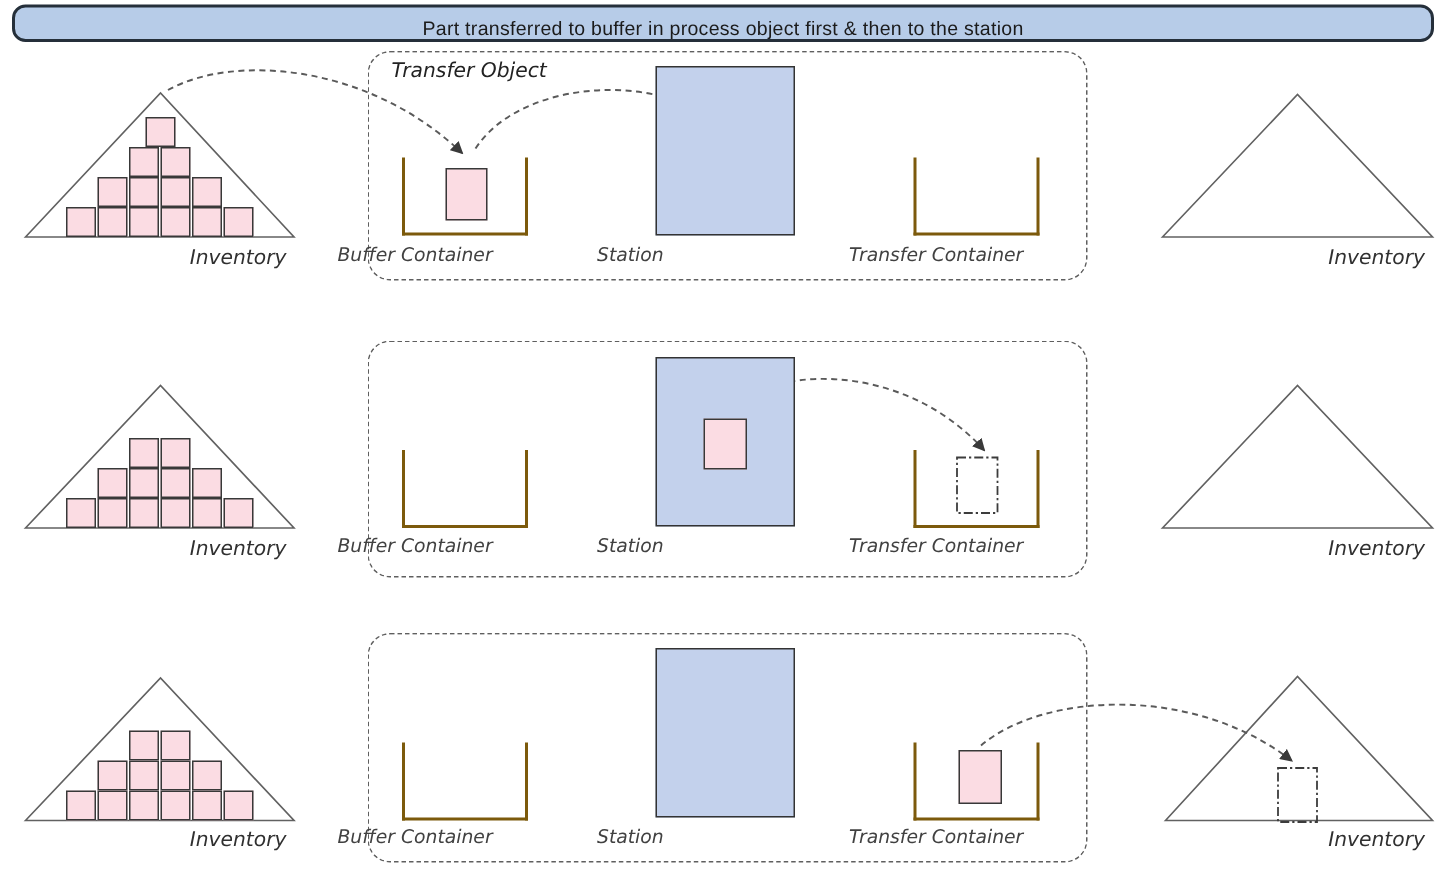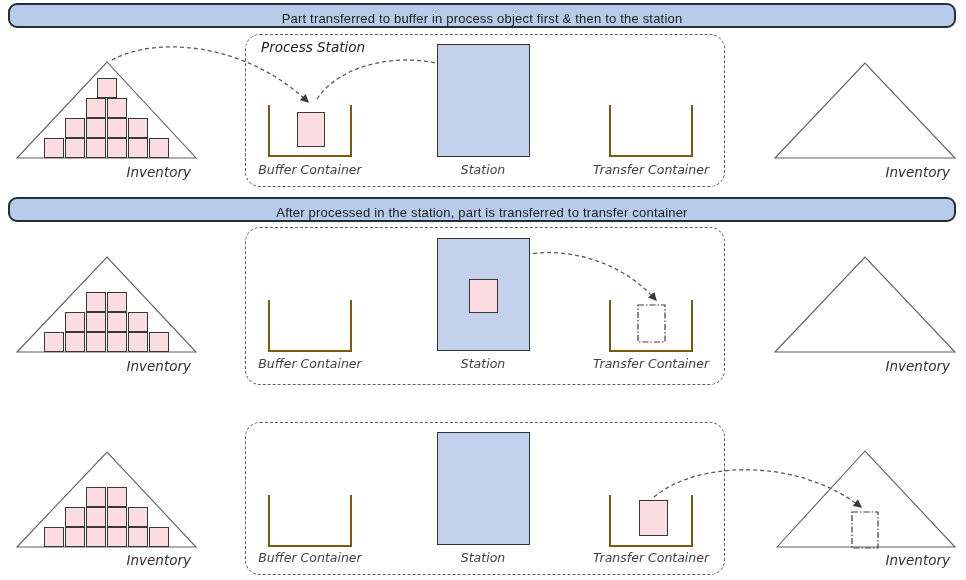--- a/index.html
+++ b/index.html
@@ -22,21 +22,21 @@
             border:1px dashed #5f5f5f;border-radius:15px;}
   .proclabel{position:absolute;left:261px;font:italic 13.5px "DejaVu Sans",sans-serif;color:#222;}
   .station{position:absolute;width:93px;height:113px;box-sizing:border-box;
            background:var(--station-fill);border:1px solid #333;}
   .ucont{position:absolute;width:84px;height:52px;box-sizing:border-box;
          border-left:2px solid var(--container-stroke);
          border-right:2px solid var(--container-stroke);
          border-bottom:2px solid var(--container-stroke);}
   .part{position:absolute;box-sizing:border-box;background:var(--part-fill);
         border:1px solid var(--part-border);}
-  .objlabel{position:absolute;width:170px;text-align:center;
+  .objlabel{position:absolute;width:170px;
             font:italic 12.5px "DejaVu Sans",sans-serif;color:var(--label-text);}
   .invlabel{position:absolute;width:170px;text-align:right;
             font:italic 13.5px "DejaVu Sans",sans-serif;color:#303030;}
   .pyramid{position:absolute;display:flex;flex-direction:column;align-items:center;
            justify-content:flex-end;}
   .prow{display:flex;column-gap:1px;}
   .pbox{width:20px;height:20px;box-sizing:border-box;background:var(--part-fill);
         border:1px solid var(--part-border);}
 </style>
 </head>
@@ -93,35 +93,32 @@
         <div class="pbox"></div>
         <div class="pbox"></div>
         <div class="pbox"></div>
         <div class="pbox"></div>
         <div class="pbox"></div>
       </div>
     </div>
   <div class="invlabel" style="left:21px;top:164px">Inventory</div>
 
   <div class="procrect" style="top:34px;height:153px"></div>
-  <div class="proclabel" style="top:39px">Process Station</div>
+  <div class="proclabel" style="top:39px">Transfer Object</div>
 
   <div class="ucont" style="left:268px;top:105px"></div>
   <div class="part" style="left:297px;top:112px;width:28px;height:35px"></div>
   <div class="station" style="left:437px;top:44px"></div>
   <div class="ucont" style="left:609px;top:105px"></div>
 
   <div class="objlabel" style="left:225px;top:162px">Buffer Container</div>
   <div class="objlabel" style="left:398px;top:162px">Station</div>
   <div class="objlabel" style="left:566px;top:162px">Transfer Container</div>
   <div class="invlabel" style="left:780px;top:164px">Inventory</div>
 
-  <div class="banner" style="top:197px">
-    <span>After processed in the station, part is transferred to transfer container</span>
-  </div>
 
   <div class="pyramid" style="left:17px;top:291px;width:179px;height:61px">
       <div class="prow">
         <div class="pbox"></div>
         <div class="pbox"></div>
       </div>
       <div class="prow">
         <div class="pbox"></div>
         <div class="pbox"></div>
         <div class="pbox"></div>

